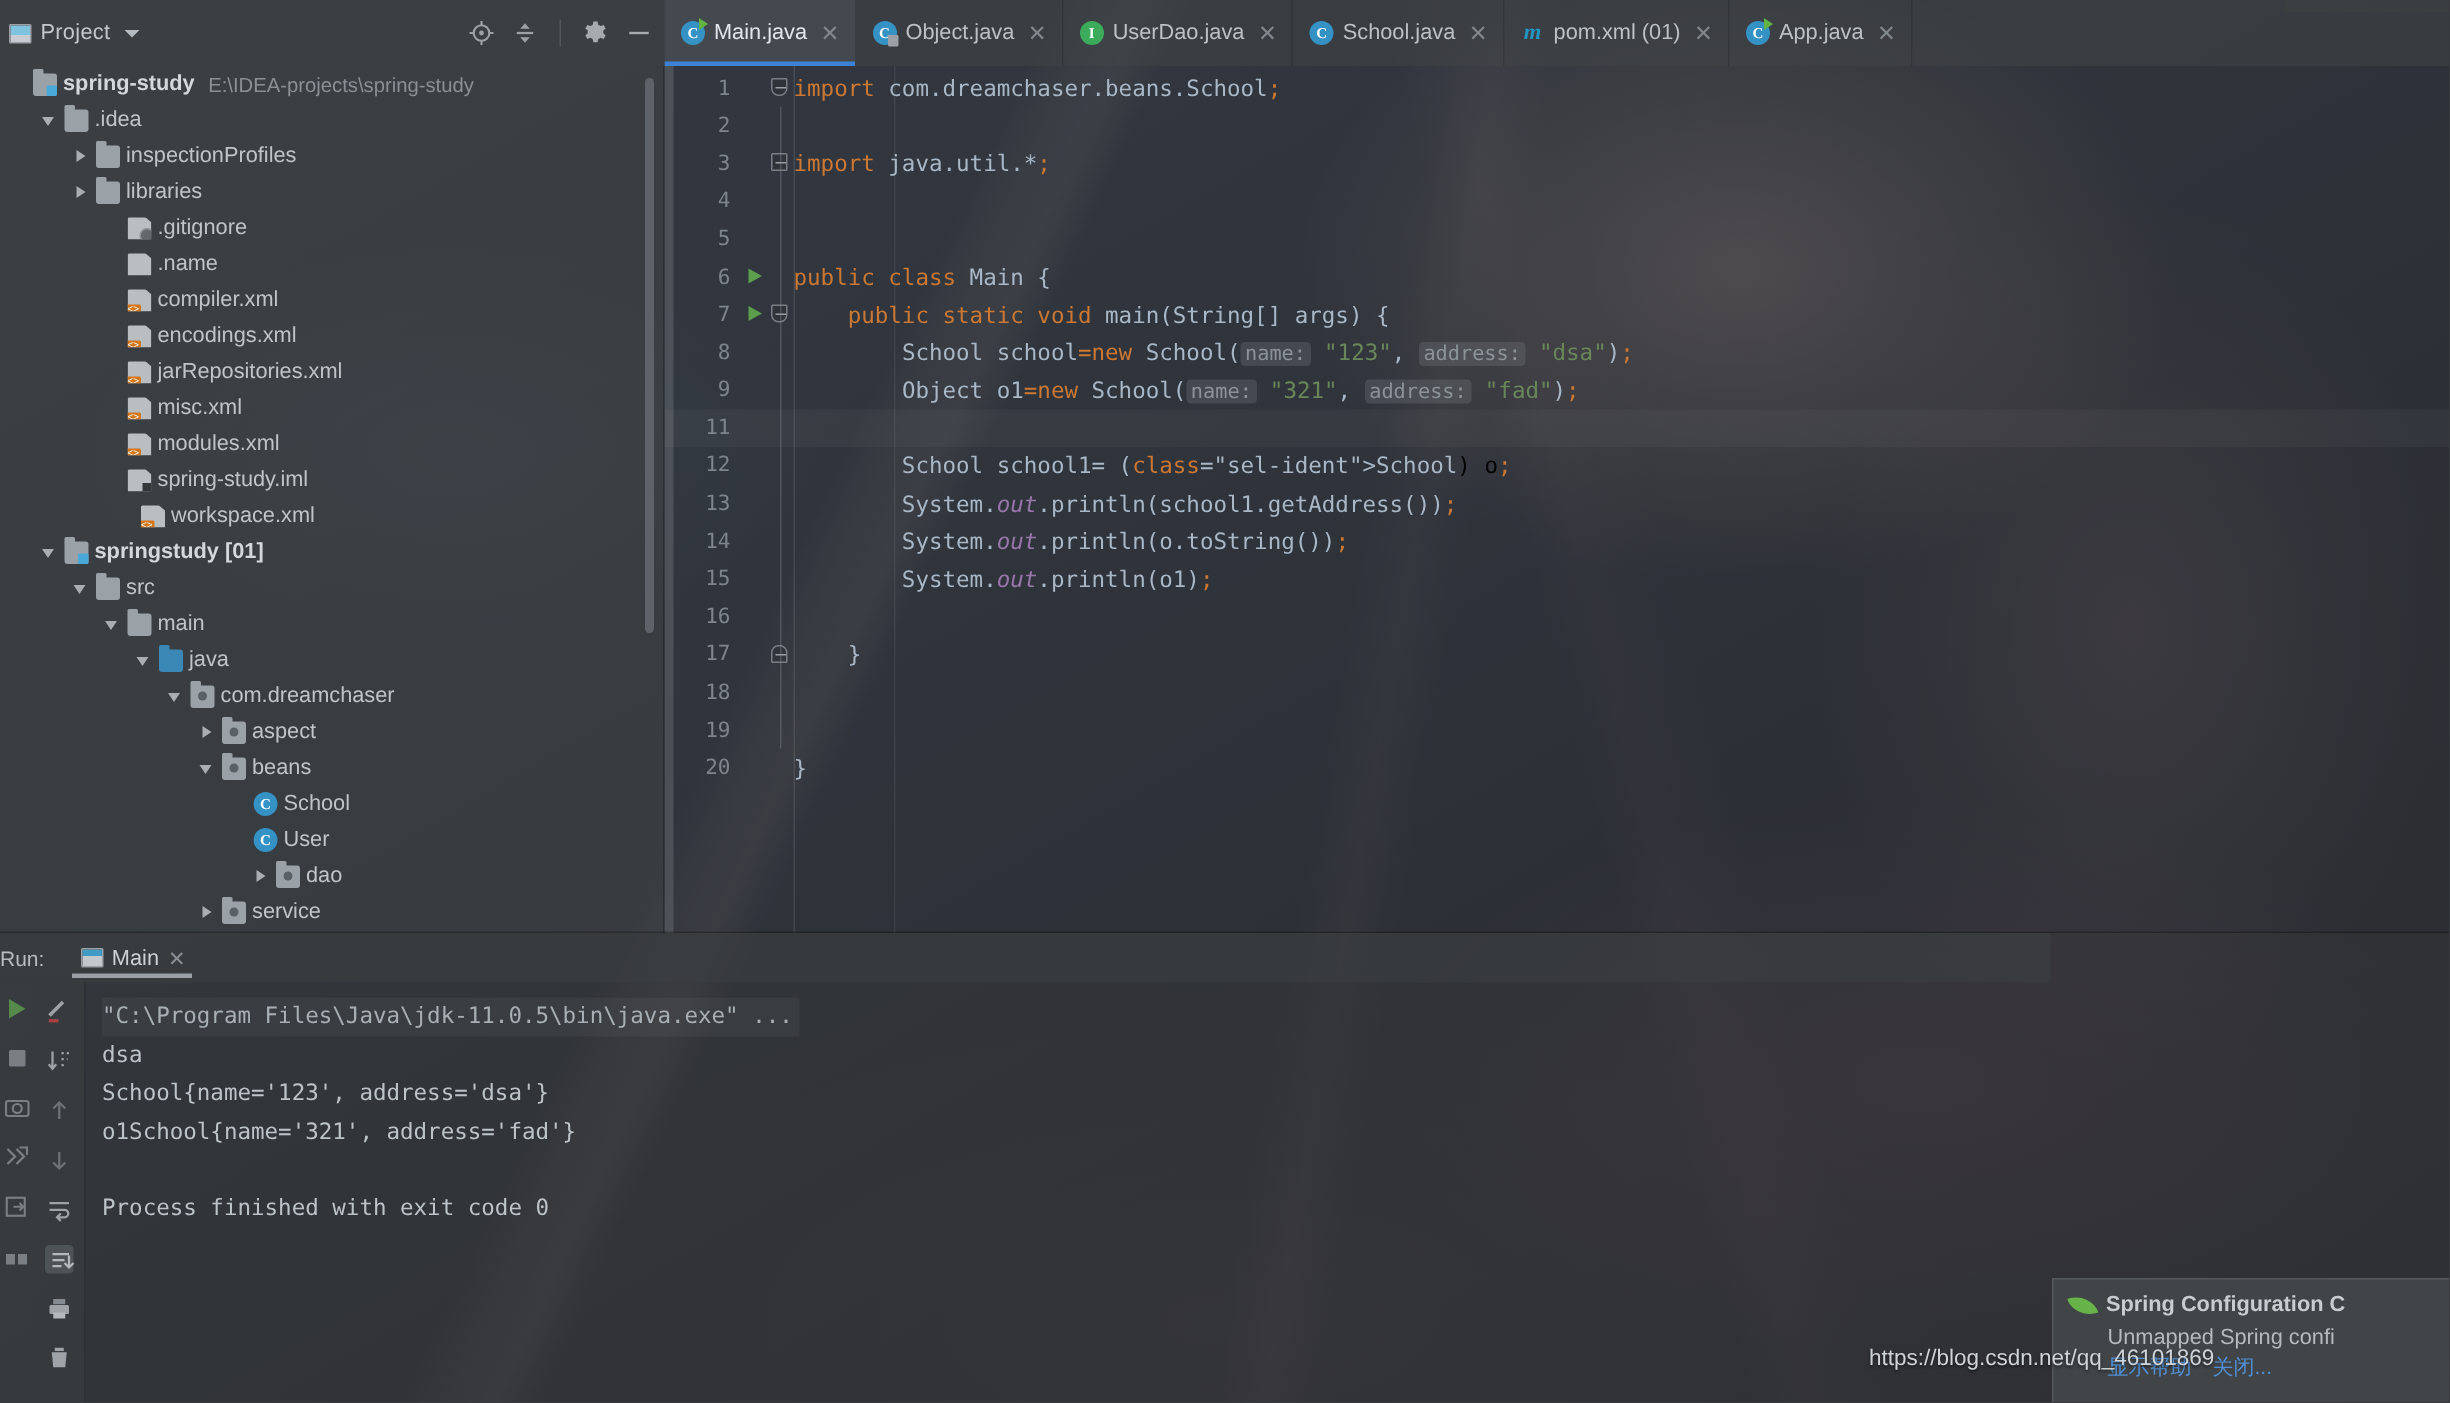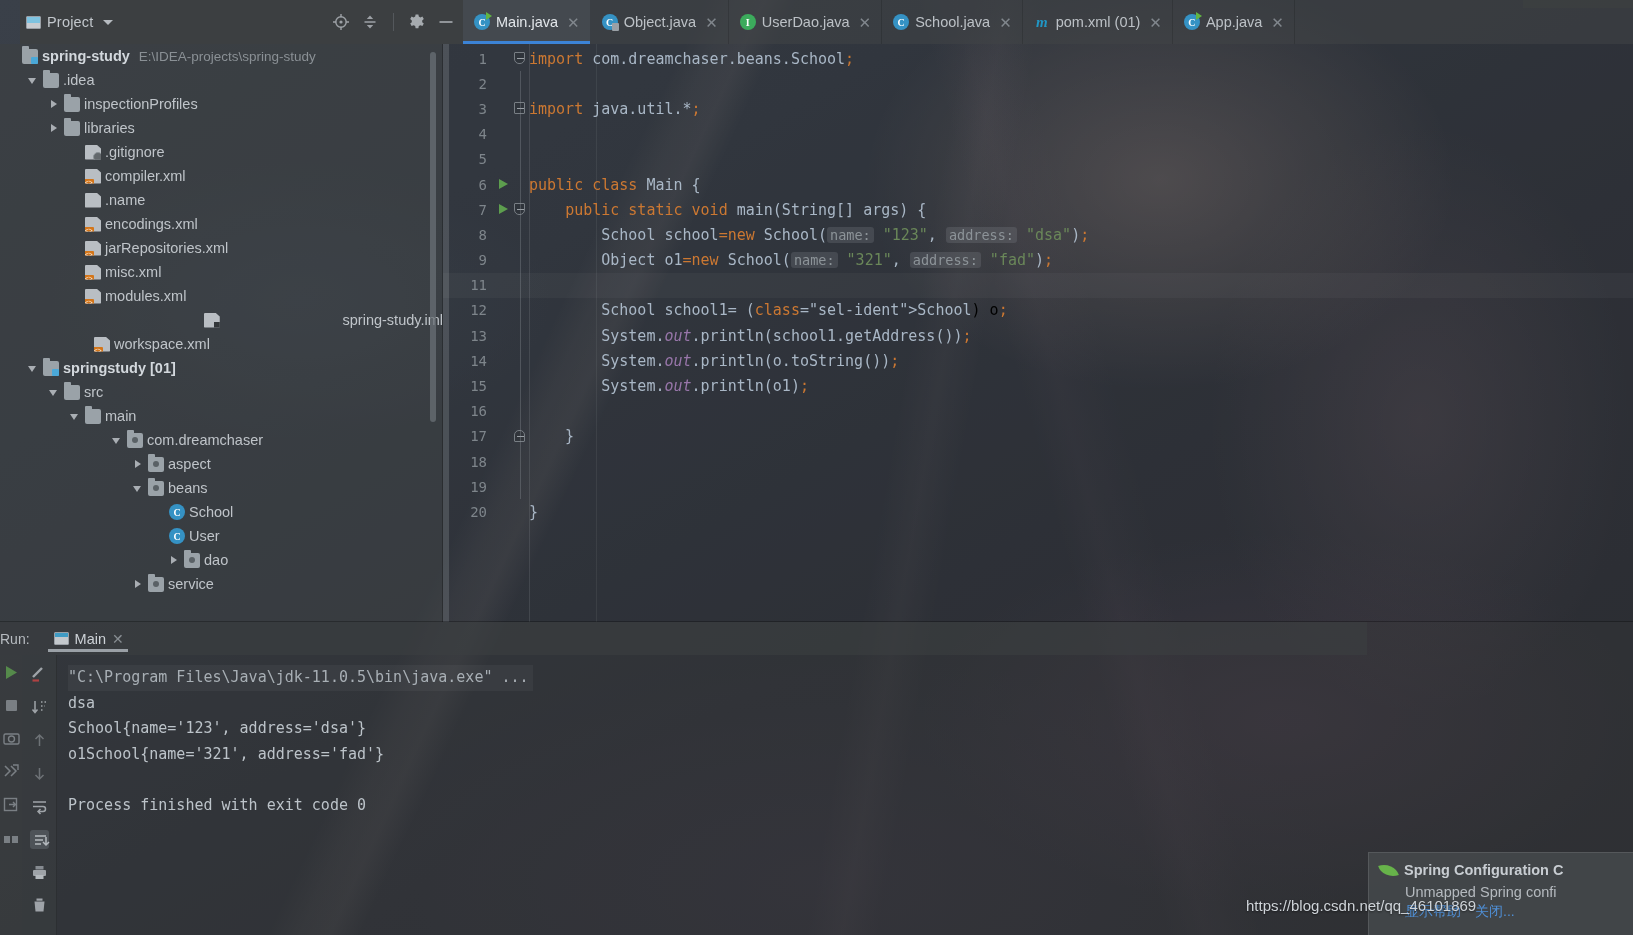--- a/index.html
+++ b/index.html
@@ -30,21 +30,20 @@
       linear-gradient(100deg, transparent 54%, rgba(200,180,175,0.06) 56%, transparent 58%),
       linear-gradient(75deg, transparent 62%, rgba(180,140,160,0.05) 64%, transparent 67%);
     pointer-events: none;
   }
 
   
   .topbar {
     position: absolute; left: 0; top: 0; width: 1633px; height: 44px;
     display: flex; align-items: stretch;
     z-index: 6;
-    padding-left: 20px;
   }
   .proj-header {
     width: 443px; height: 44px;
     background: rgba(60,63,65,0.93);
     display: flex; align-items: center;
     padding: 0 8px 0 6px;
     position: relative;
   }
   .proj-title-wrap { display: flex; align-items: center; gap: 6px; }
   .proj-icon {
@@ -422,49 +421,49 @@
           <span class="ico folder"></span>
           <span class="name">libraries</span>
         </div>
         <div class="row" style="padding-left: 69px;">
           <span class="arrow"></span>
           <span class="ico file git"></span>
           <span class="name">.gitignore</span>
         </div>
         <div class="row" style="padding-left: 69px;">
           <span class="arrow"></span>
+          <span class="ico file"></span>
+          <span class="name">.name</span>
+        </div>
+        <div class="row" style="padding-left: 69px;">
+          <span class="arrow"></span>
           <span class="ico file xml"></span>
           <span class="name">compiler.xml</span>
         </div>
         <div class="row" style="padding-left: 69px;">
           <span class="arrow"></span>
-          <span class="ico file"></span>
-          <span class="name">.name</span>
-        </div>
-        <div class="row" style="padding-left: 69px;">
-          <span class="arrow"></span>
           <span class="ico file xml"></span>
           <span class="name">encodings.xml</span>
         </div>
         <div class="row" style="padding-left: 69px;">
           <span class="arrow"></span>
           <span class="ico file xml"></span>
           <span class="name">jarRepositories.xml</span>
         </div>
         <div class="row" style="padding-left: 69px;">
           <span class="arrow"></span>
           <span class="ico file xml"></span>
           <span class="name">misc.xml</span>
         </div>
         <div class="row" style="padding-left: 69px;">
           <span class="arrow"></span>
           <span class="ico file xml"></span>
           <span class="name">modules.xml</span>
         </div>
-        <div class="row" style="padding-left: 69px; justify-content: space-between;">
+        <div class="row" style="padding-left: 69px;">
           <span class="arrow"></span>
           <span class="ico file iml"></span>
           <span class="name">spring-study.iml</span>
         </div>
         <div class="row" style="padding-left: 78px;">
           <span class="arrow"></span>
           <span class="ico file xml"></span>
           <span class="name">workspace.xml</span>
         </div>
         <div class="row" style="padding-left: 27px;">
@@ -474,20 +473,25 @@
         </div>
         <div class="row" style="padding-left: 48px;">
           <span class="arrow open"></span>
           <span class="ico folder"></span>
           <span class="name">src</span>
         </div>
         <div class="row" style="padding-left: 69px;">
           <span class="arrow open"></span>
           <span class="ico folder"></span>
           <span class="name">main</span>
+        </div>
+        <div class="row" style="padding-left: 90px;">
+          <span class="arrow open"></span>
+          <span class="ico folder blue"></span>
+          <span class="name">java</span>
         </div>
         <div class="row" style="padding-left: 111px;">
           <span class="arrow open"></span>
           <span class="ico folder pkg"></span>
           <span class="name">com.dreamchaser</span>
         </div>
         <div class="row" style="padding-left: 132px;">
           <span class="arrow closed"></span>
           <span class="ico folder pkg"></span>
           <span class="name">aspect</span>

